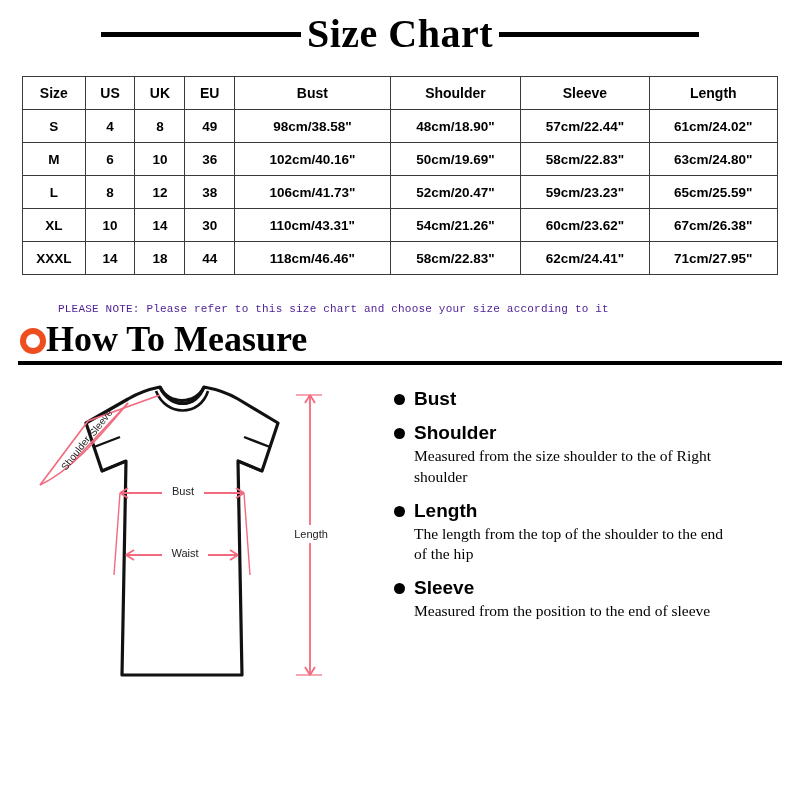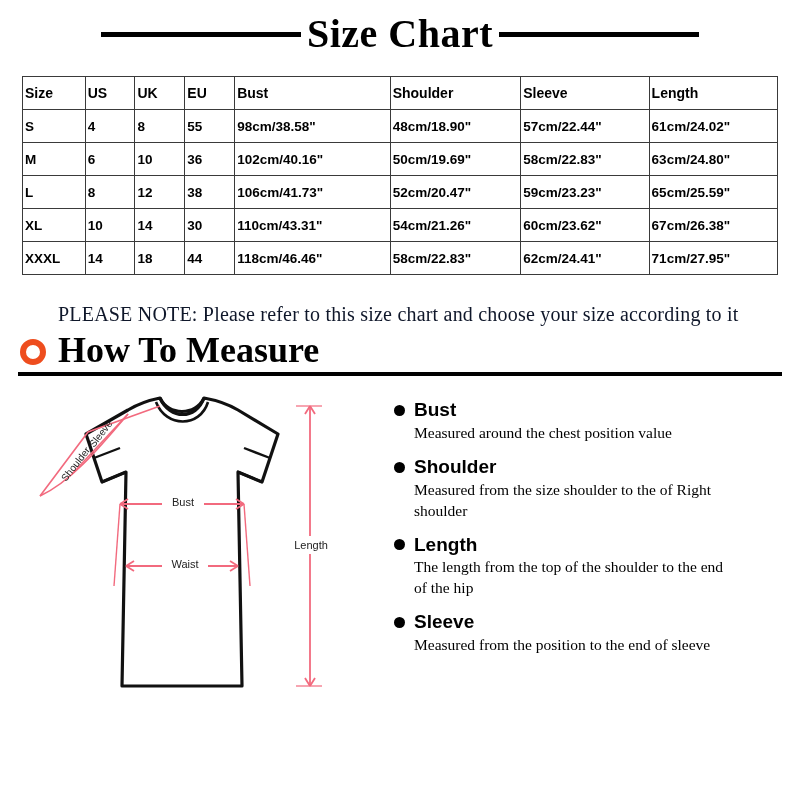--- a/index.html
+++ b/index.html
@@ -37,52 +37,52 @@
   
   .table-wrap { padding: 22px 22px 0 22px; }
   table.size-table {
     width: 100%;
     border-collapse: collapse;
     table-layout: fixed;
   }
   table.size-table th,
   table.size-table td {
     border: 1px solid #3a3a3a;
-    text-align: left;
+    text-align: center;
     font-family: "Liberation Sans", sans-serif;
     font-size: 13.5px;
     font-weight: bold;
     height: 33px;
     padding: 0 2px;
     white-space: nowrap;
   }
   table.size-table th { font-size: 14px; }
   col.c-size { width: 8.3%; }
   col.c-us   { width: 6.6%; }
   col.c-uk   { width: 6.6%; }
   col.c-eu   { width: 6.6%; }
   col.c-bust { width: 20.6%; }
   col.c-sh   { width: 17.3%; }
   col.c-sl   { width: 17.0%; }
   col.c-len  { width: 17.0%; }
 
   
   .note {
-    color: #0f172a;
-    font-family: Liberation Serif, serif;
-    font-size: 20px;
+    color: #4c1d95;
+    font-family: Liberation Mono, monospace;
+    font-size: 11px;
     letter-spacing: 0.2px;
     padding: 28px 0 0 58px;
   }
 
   
   .howto-row {
     display: flex;
     align-items: center;
-    gap: 12px;
+    gap: 0;
     padding: 6px 0 0 20px;
   }
   .bullet-ring {
     width: 26px; height: 26px;
     border-radius: 50%;
     border: 6px solid #ee4d1e;
     flex: 0 0 auto;
     margin-top: 3px;
   }
   .howto-text {
@@ -175,21 +175,21 @@
           <th>Shoulder</th>
           <th>Sleeve</th>
           <th>Length</th>
         </tr>
       </thead>
       <tbody>
         <tr>
           <td>S</td>
           <td>4</td>
           <td>8</td>
-          <td>55</td>
+          <td>49</td>
           <td>98cm/38.58"</td>
           <td>48cm/18.90"</td>
           <td>57cm/22.44"</td>
           <td>61cm/24.02"</td>
         </tr>
         <tr>
           <td>M</td>
           <td>6</td>
           <td>10</td>
           <td>36</td>
@@ -307,21 +307,20 @@
         <text x="301" y="163" text-anchor="middle" font-family="Liberation Sans, sans-serif" font-size="11" fill="#222">Length</text>
       </svg>
     </div>
 
     <div class="defs">
       <div class="def-item">
         <div class="def-head">
           <span class="dot"></span>
           <span class="def-title">Bust</span>
         </div>
-        <div class="def-body">Measured around the chest position value</div>
       </div>
 
       <div class="def-item">
         <div class="def-head">
           <span class="dot"></span>
           <span class="def-title">Shoulder</span>
         </div>
         <div class="def-body">Measured from the size shoulder to the of Right shoulder</div>
       </div>
 

